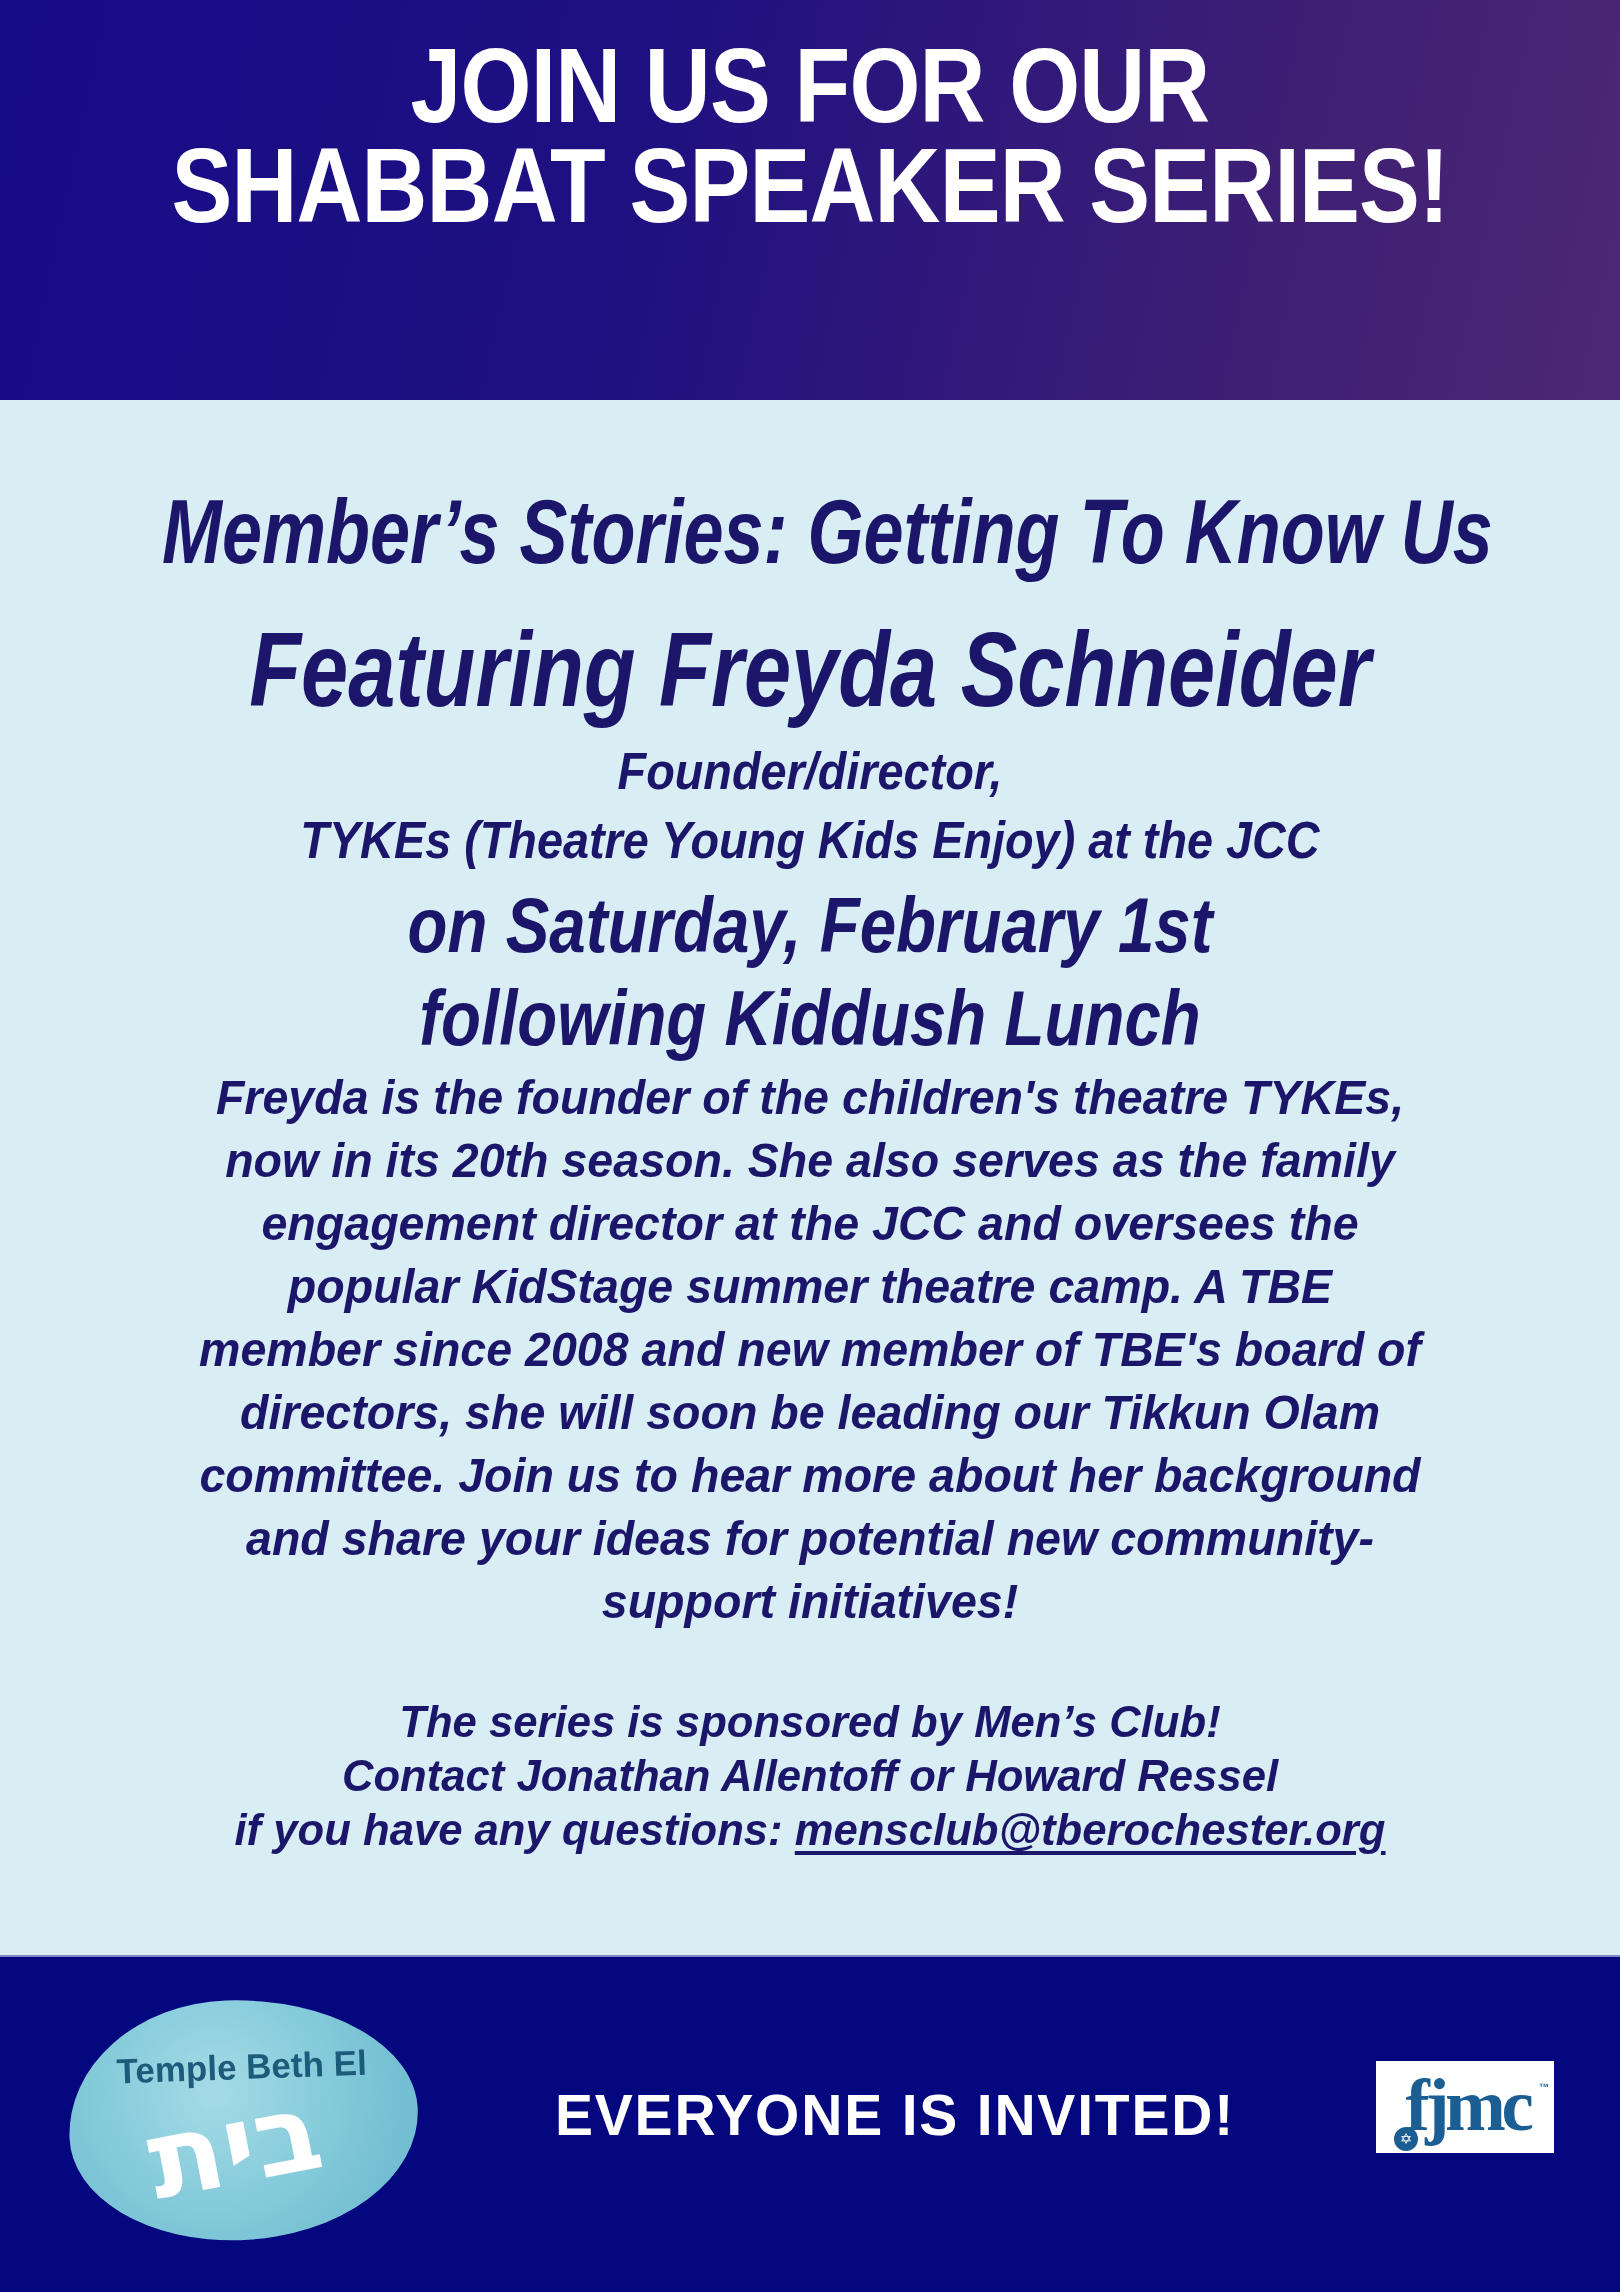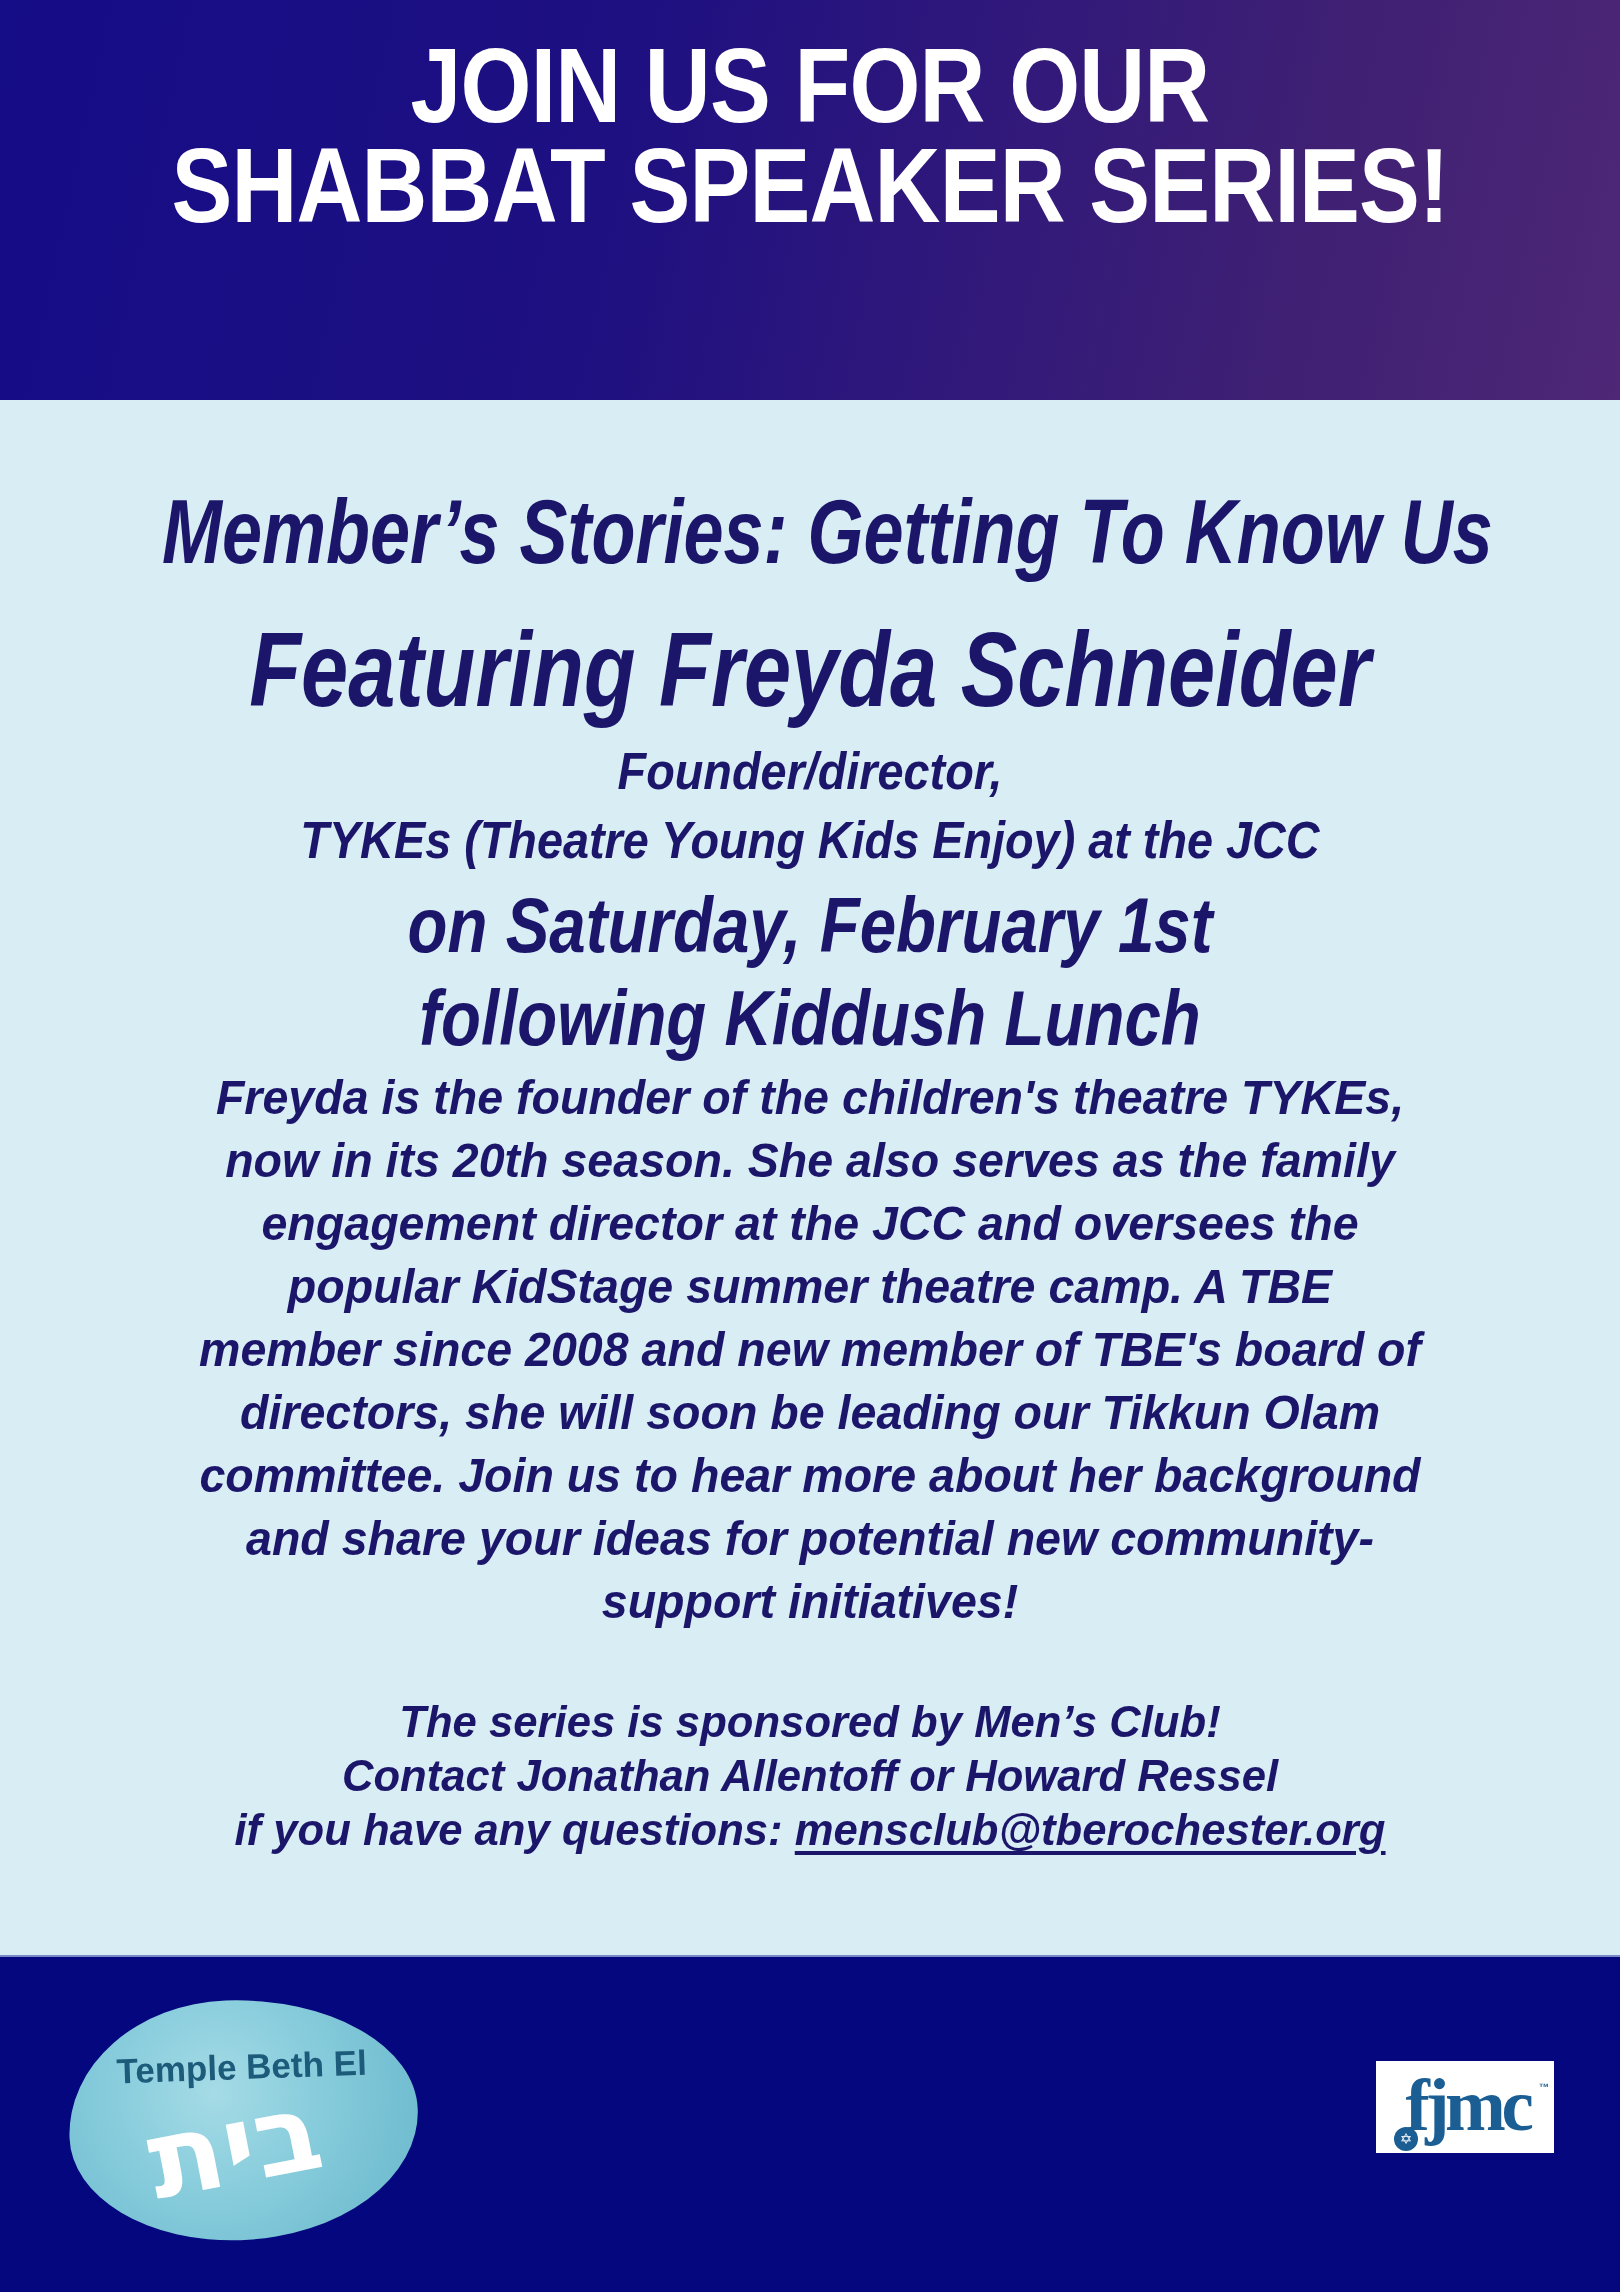--- a/index.html
+++ b/index.html
@@ -103,20 +103,21 @@
       </div>
     </div>
   </section>
 
   <footer class="footer">
     <div class="tbe-logo">
       <div class="tbe-name">Temple Beth El</div>
       <div class="tbe-hebrew">בית אל</div>
     </div>
 
+    <div class="invite">EVERYONE IS INVITED!</div>
 
     <div class="fjmc">
       <span class="fjmc-text">fjmc</span>
       <span class="fjmc-star">✡</span>
       <span class="fjmc-tm">™</span>
     </div>
   </footer>
 
 </div>
 

